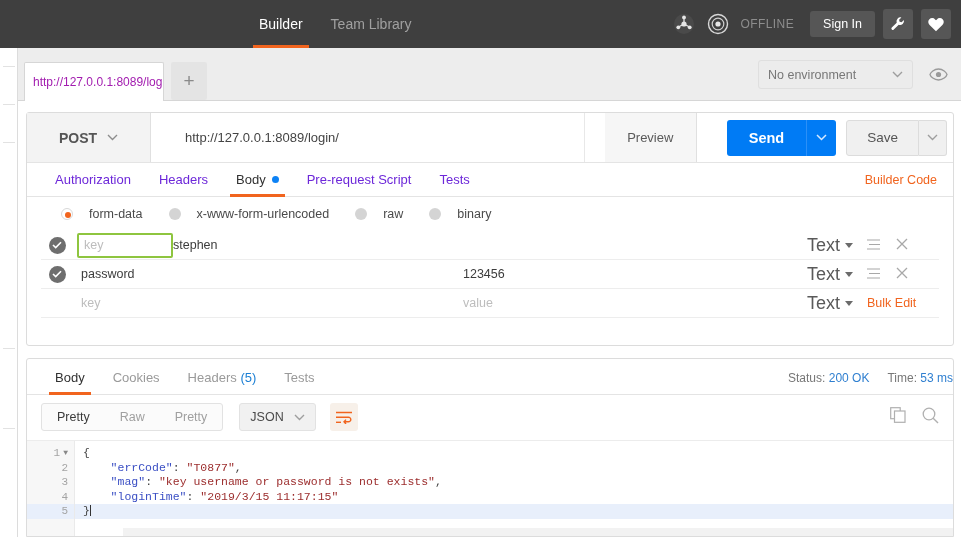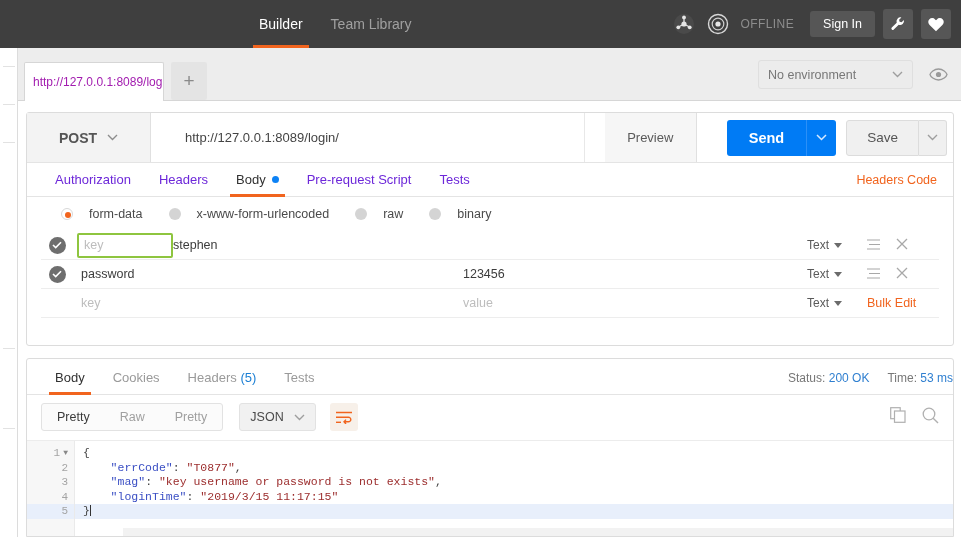--- a/index.html
+++ b/index.html
@@ -181,21 +181,21 @@
   .kv-key.highlight {
     border: 2px solid #8ec53f; border-radius: 2px; height: 25px; margin-left: 4px;
     flex: 0 0 96px; padding-left: 5px;
   }
   .kv-val {
     flex: 1; font-size: 12.5px; color: #3c3c3c;
     display: flex; align-items: center;
   }
   .ph { color: #bdbdbd; }
   .kv-type {
-    width: 60px; font-size: 12px; color: #5a5a5a;
+    width: 60px; font-size: 18px; color: #5a5a5a;
     display: flex; align-items: center; gap: 5px; cursor: pointer;
   }
   .kv-icons { width: 72px; display: flex; align-items: center; gap: 16px; color: #a8a8a8; }
   .bulk-edit { font-size: 12.5px; color: #f1641e; cursor: pointer; white-space: nowrap; }
 
   
   .res-panel {
     position: absolute; left: 26px; top: 358px; width: 928px; height: 179px;
     background: #ffffff; border: 1px solid #dcdcdc; border-top: 1px solid #dcdcdc;
     border-radius: 3px 3px 0 0;
@@ -409,21 +409,21 @@
       <span>Body</span>
       <span class="dot-blue"></span>
     </div>
     <div class="req-tab">
       <span>Pre-request Script</span>
     </div>
     <div class="req-tab">
       <span>Tests</span>
     </div>
     <div class="gen-code">
-      <span>Headers Code</span>
+      <span>Builder Code</span>
     </div>
   </div>
 
   <div class="radio-row">
     <div class="radio-item">
       <span class="radio-dot on"></span>
       <span>form-data</span>
     </div>
     <div class="radio-item">
       <span class="radio-dot"></span>

